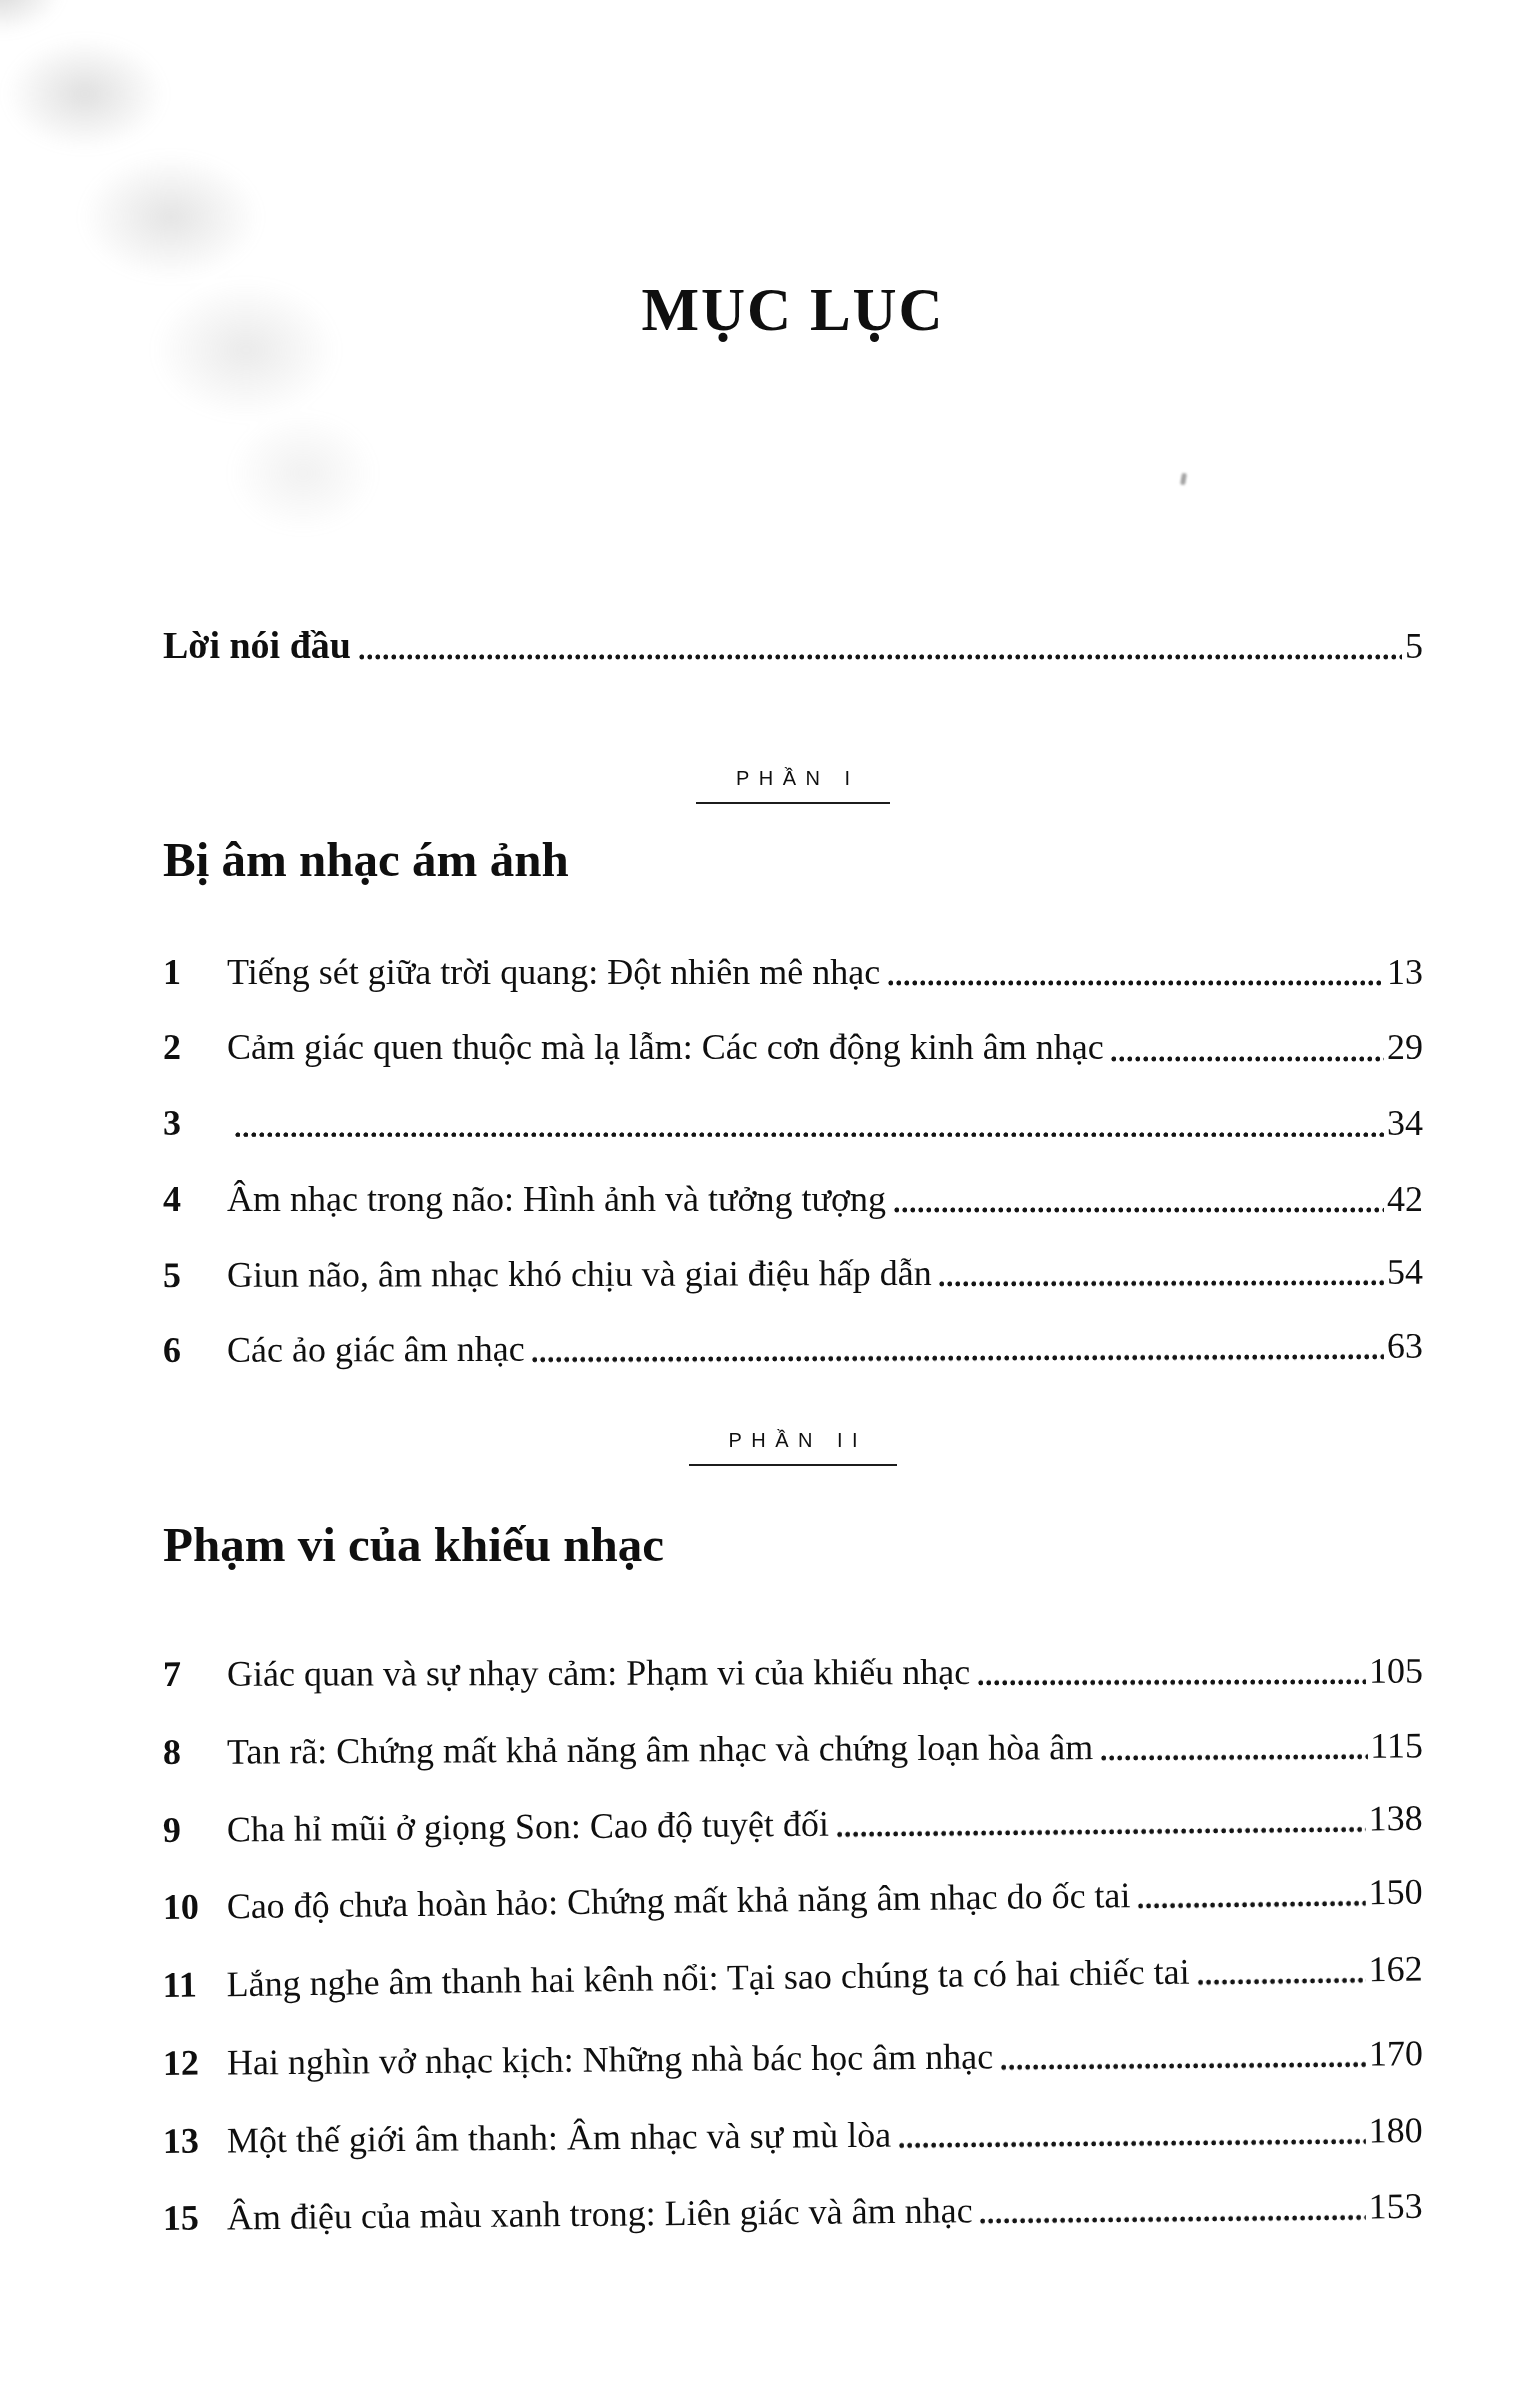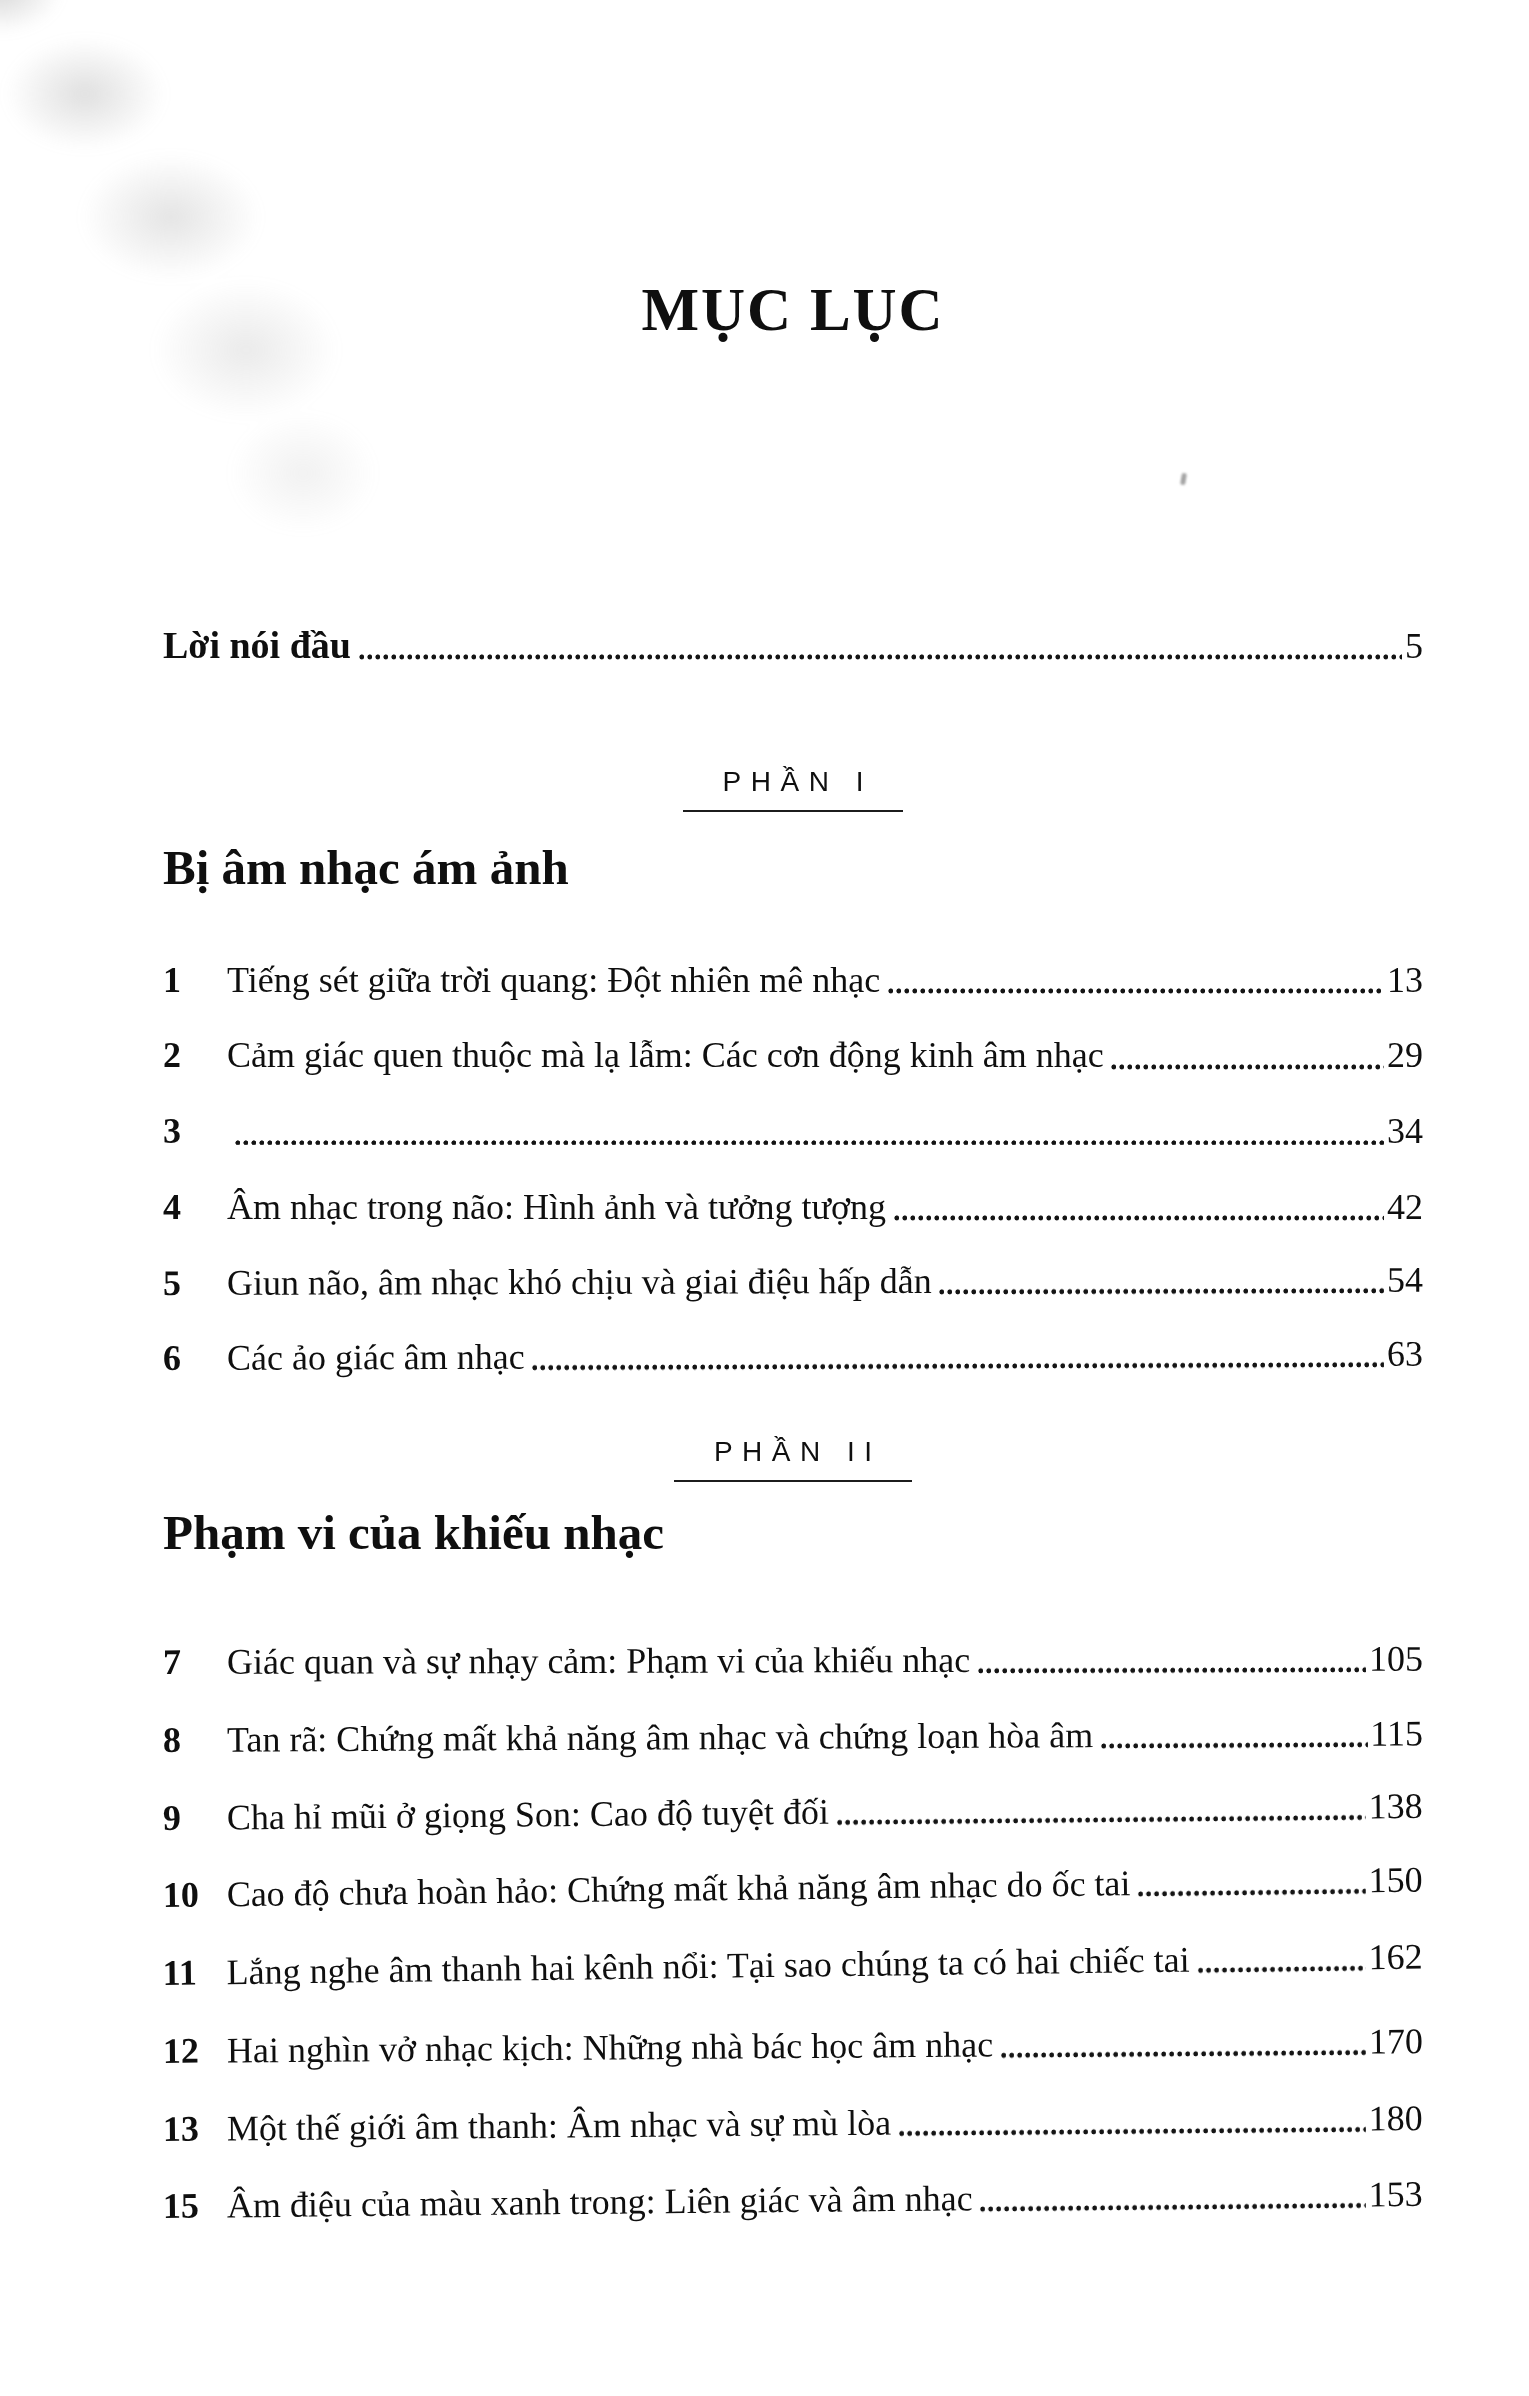--- a/index.html
+++ b/index.html
@@ -67,33 +67,33 @@
   .preface { margin-top: 283px; }
   .preface .label { font-weight: 700; font-size: 38px; white-space: nowrap; }
 
   
   .part-heading-wrap { text-align: center; }
   .part1 .part-heading-wrap { margin-top: 100px; }
   .part2 .part-heading-wrap { margin-top: 58px; }
   .part-heading {
     display: inline-block;
     font-family: "Liberation Sans", "DejaVu Sans", sans-serif;
-    font-size: 28px; font-weight: 400;
+    font-size: 20px; font-weight: 400;
     letter-spacing: 9.5px; text-indent: 9.5px;
     line-height: 1;
     padding: 0 30px 14px 30px;
     border-bottom: 2.8px solid #1c1c1c;
   }
   .part-title {
     text-align: left;
     font-size: 49px; font-weight: 700;
     line-height: 1.1;
     margin: 29px 0 0;
   }
-  .part2 .part-title { margin-top: 24px; }
+  .part2 .part-title { margin-top: 52px; }
 
   
   .entries { margin-top: 65px; }
   .part2 .entries { margin-top: 82px; }
   .entries .row { margin-bottom: 34px; }
   .part2 .entries .row { margin-bottom: 36px; }
   .num { flex: 0 0 64px; font-weight: 700; }
   .txt { white-space: nowrap; flex: 0 0 auto; }
 
   

